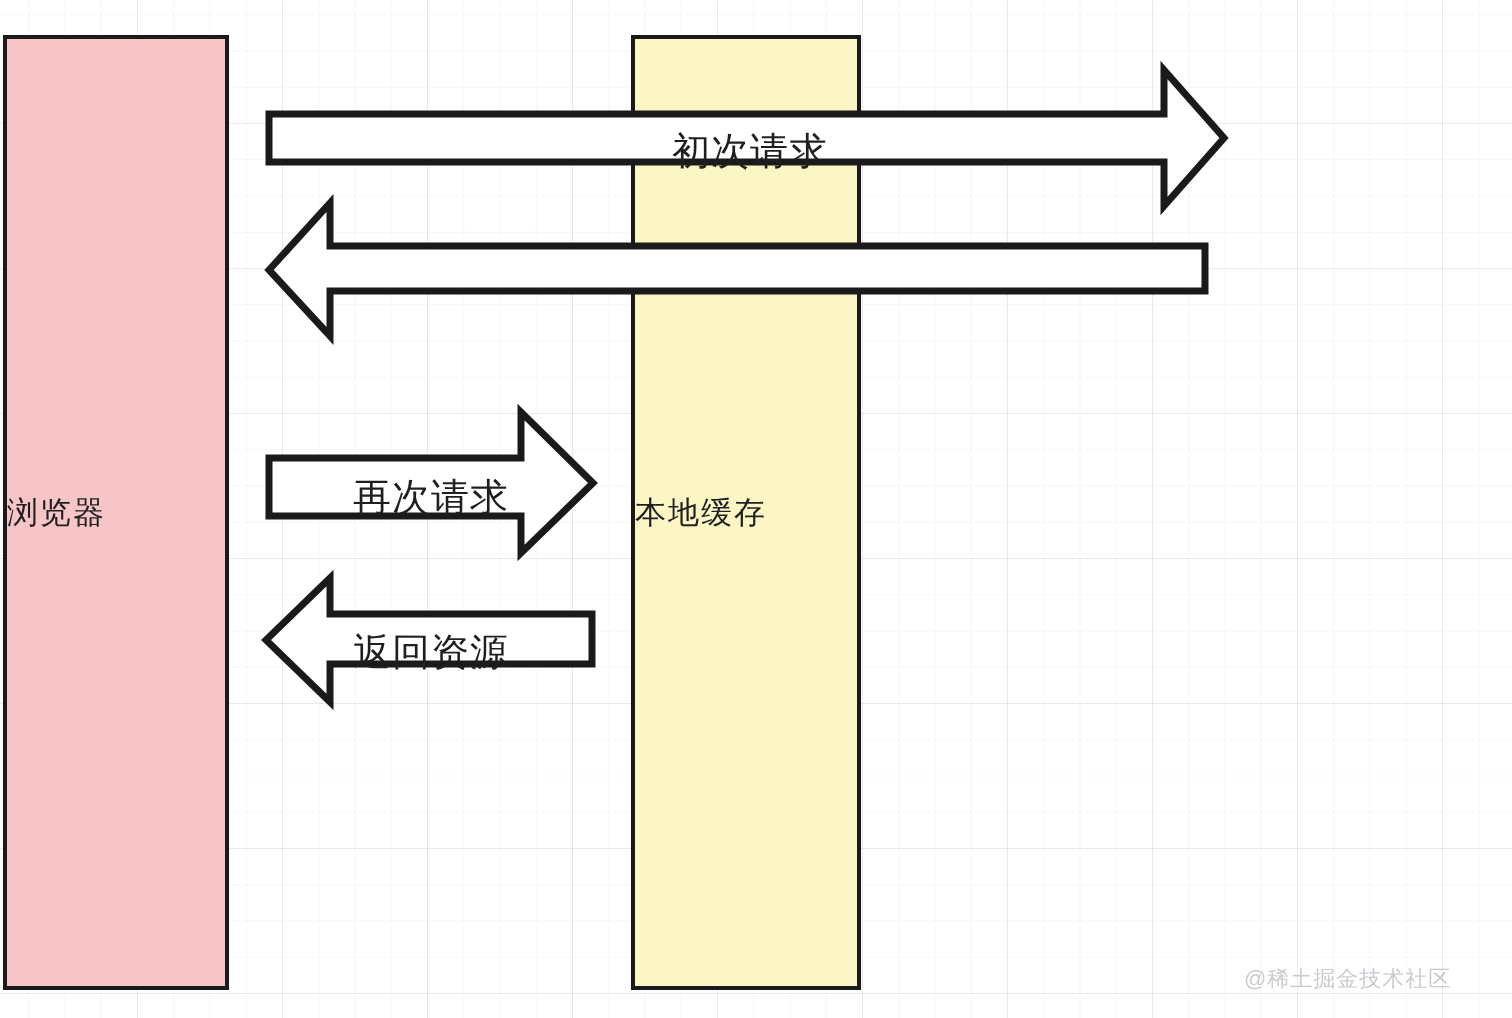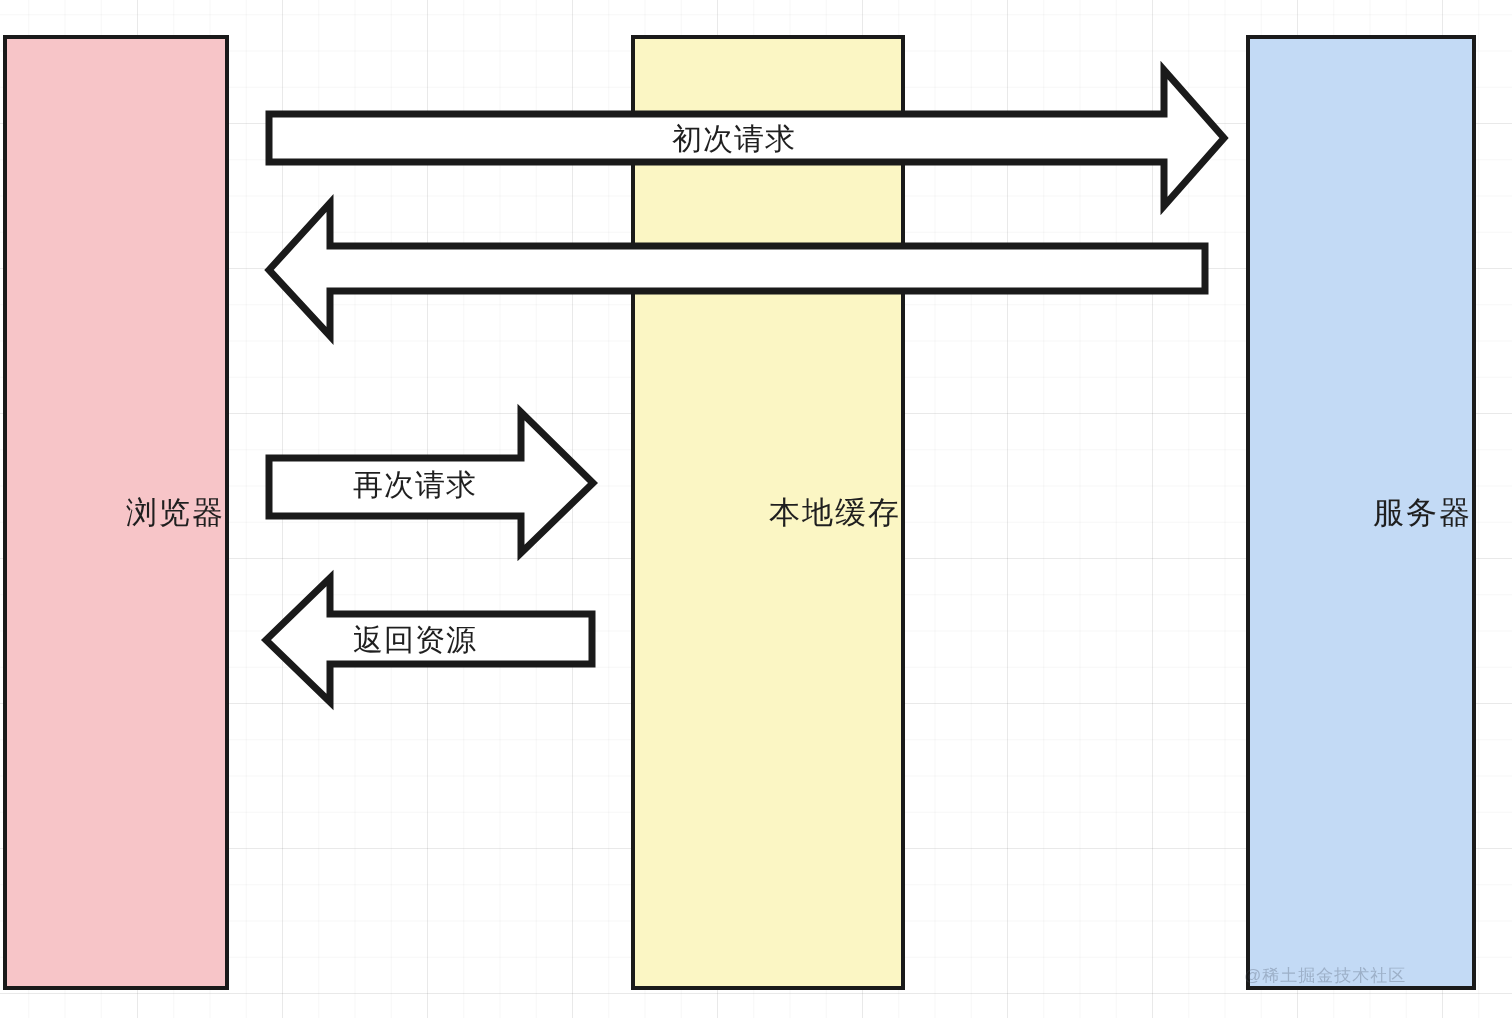--- a/index.html
+++ b/index.html
@@ -29,38 +29,38 @@
       36.25px 36.25px;
     background-position: -8px -22px, -8px -22px, -8px -22px, -8px -22px;
   }
 
   
   .actor-box {
     position: absolute;
     border: 4px solid #1a1a1a;
     display: flex;
     align-items: center;
-    justify-content: flex-end;
+    justify-content: flex-start;
   }
   .actor-label {
     font-size: 31px;
     color: #1f1f1f;
     letter-spacing: 2px;
     font-weight: 400;
     white-space: nowrap;
   }
 
   #box-browser {
     left: 3px;  top: 35px;
     width: 226px; height: 955px;
     background: #f7c5c8;
   }
   #box-cache {
     left: 631px; top: 35px;
-    width: 274px; height: 955px;
+    width: 230px; height: 955px;
     background: #fbf6c4;
   }
   #box-server {
     left: 1246px; top: 35px;
     width: 230px; height: 955px;
     background: #c3daf5;
   }
 
   
   #arrow-layer {
@@ -72,58 +72,56 @@
   .block-arrow {
     fill: #ffffff;
     stroke: #1a1a1a;
     stroke-width: 7;
     stroke-linejoin: miter;
   }
 
   
   .arrow-label {
     position: absolute;
-    font-size: 30px;
+    font-size: 38px;
     color: #1f1f1f;
     white-space: nowrap;
     letter-spacing: 1px;
     line-height: 1;
+    margin-top: 8px;
   }
   #label-first-request   { left: 672px; top: 124px; }
   #label-return-cc       { left: 491px; top: 252px; }
   #label-second-request  { left: 353px; top: 470px; }
   #label-return-resource { left: 353px; top: 625px; text-align: center; }
 
   
   #watermark {
     position: absolute;
     left: 1244px;
     top: 964px;
-    font-size: 17px;
+    font-size: 22px;
     color: rgba(70, 80, 95, 0.30);
     letter-spacing: 1px;
     white-space: nowrap;
   }
 </style>
 </head>
 <body>
 
 <div id="canvas">
 
   <div id="box-browser" class="actor-box">
     <span class="actor-label">浏览器</span>
   </div>
 
   <div id="box-cache" class="actor-box">
     <span class="actor-label">本地缓存</span>
   </div>
 
-  <div id="box-server" class="actor-box">
-    <span class="actor-label">服务器</span>
-  </div>
 
   <svg id="arrow-layer" viewBox="0 0 1512 1018">
 
     <polygon class="block-arrow" points="269,114 1164,114 1164,70 1224,138 1164,206 1164,162 269,162"></polygon>
 
     <polygon class="block-arrow" points="269,270 330,203 330,246 1205,246 1205,291 330,291 330,336"></polygon>
 
     <polygon class="block-arrow" points="269,458 521,458 521,412 593,483 521,553 521,516 269,516"></polygon>
 
     <polygon class="block-arrow" points="266,640 330,578 330,614 592,614 592,664 330,664 330,702"></polygon>

